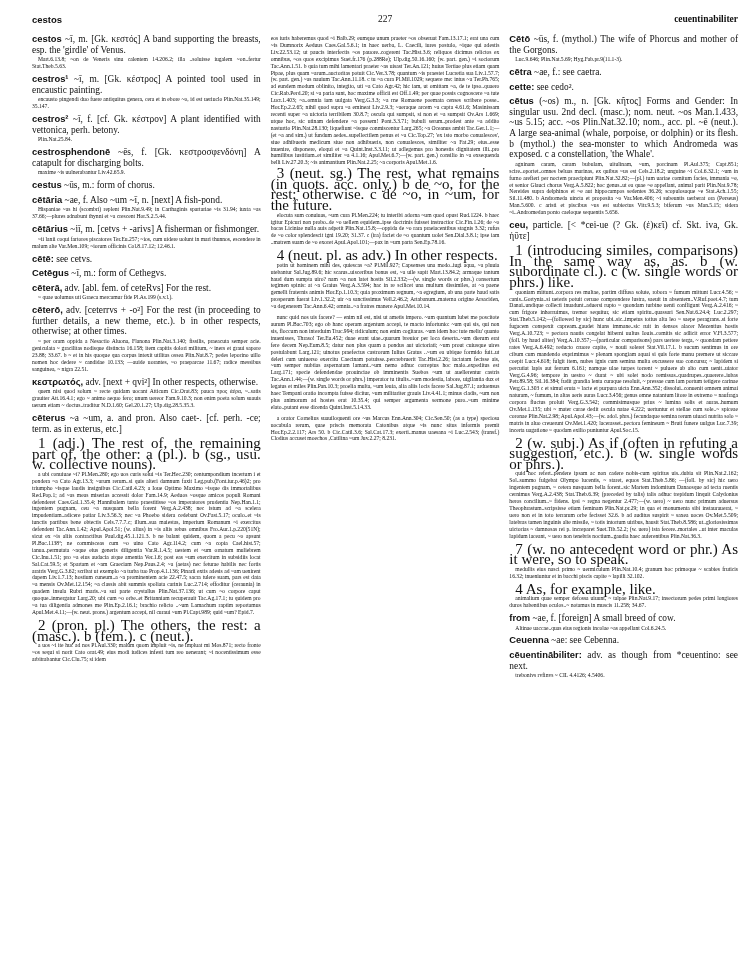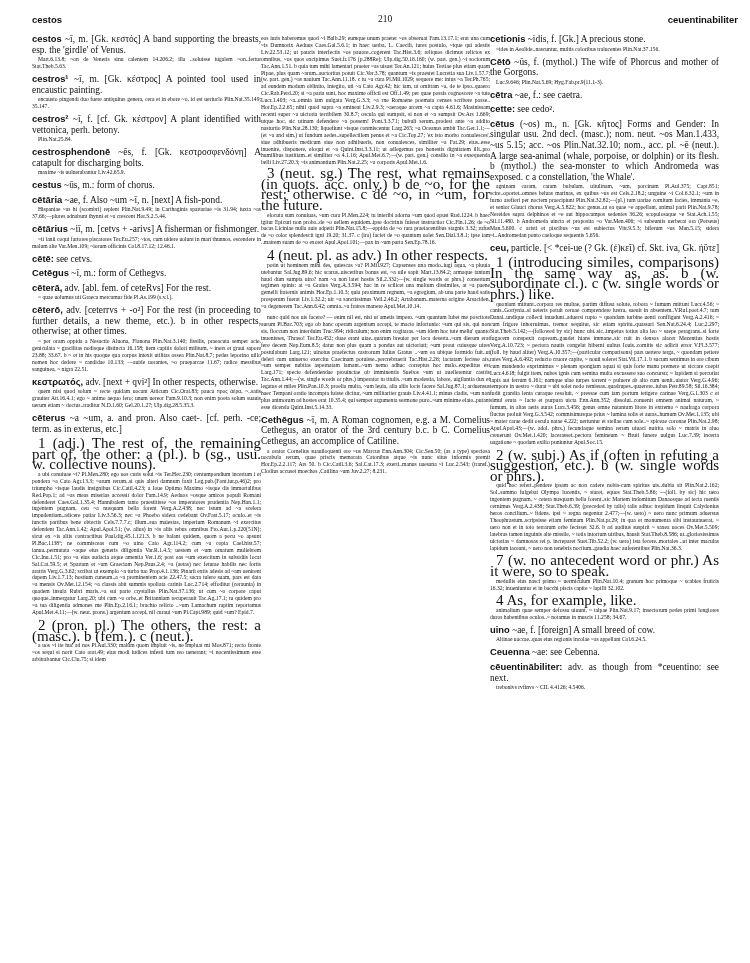--- a/index.html
+++ b/index.html
@@ -1,36 +1,36 @@
 <!DOCTYPE html>
 <html><head>
 <meta charset="utf-8">
 <style>
   html, body { margin: 0; padding: 0; background: #ffffff; }
   body { width: 750px; height: 963px; overflow: hidden; position: relative; color: #111; font-family: "Liberation Serif", "DejaVu Serif", serif; }
   .page { position: absolute; left: 24px; top: 14px; width: 706px; margin-left: 8px; }
   .running-head { position: relative; height: 20px; }
   .rh-left { position: absolute; left: 0; top: 0; font-family: "Liberation Sans", sans-serif; font-weight: bold; font-size: 9.5px; }
   .rh-center { position: absolute; left: 0; right: 0; top: 0; text-align: center; font-size: 9.5px; }
-  .rh-right { position: absolute; right: 0; top: 0; font-family: Liberation Sans, sans-serif; font-weight: bold; font-size: 9.5px; }
-  .columns { display: flex; }
+  .rh-right { position: absolute; right: 0; top: 0; font-family: Liberation Serif, serif; font-weight: bold; font-size: 9.5px; }
+  .columns { display: flex; gap: 10px; }
   .col { width: 229px; text-align: justify; hyphens: auto; }
   .entry { margin-bottom: 4px; }
   .def { font-size: 9.4px; line-height: 10.6px; }
   .hw { font-family: "Liberation Sans", sans-serif; font-weight: bold; }
   .quote { font-size: 5.6px; line-height: 6.9px; margin-top: 1px; text-indent: 6px; }
   .sense { font-size: 15px; line-height: 10.6px; text-indent: 6px; margin-top: 2px; }
 </style>
 </head>
 <body>
 
 <div class="page">
   <div class="running-head">
     <span class="rh-left">cestos</span>
-    <span class="rh-center">210</span>
+    <span class="rh-center">227</span>
     <span class="rh-right">ceuentinabiliter</span>
   </div>
 
   <div class="columns">
     <div class="col" id="col0">
         <div class="entry">
           <div class="def"><span class="hw">cestos</span> <span>~ī, m. [Gk. κεστός] A band supporting the breasts, esp. the 'girdle' of Venus.</span></div>
           <div class="quote">Mart.6.13.8; ~on de Veneris sinu calentem 14.206.2; illa ..soluisse iugalem ~on..fertur Stat.Theb.5.63.</div>
         </div>
         <div class="entry">
@@ -93,29 +93,24 @@
           <div class="quote">elocuta sum conuiuas, ~um cura Pl.Men.224; tu interibi adorna ~um quod opust Rud.1224. b haec igitur Epicuri non probo..de ~o uellem equidem..ipse doctrinis fuisset instructior Cic.Fin.1.26; de ~o bacas Liciniae nulla auis adpetit Plin.Nat.15.8;—oppida de ~o rara praeiacentibus stagnis 3.32; rufus de ~o color splendescit igni 19.20; 31.37. c (ira) faciet de ~o quantum uolet Sen.Dial.3.8.1; ipse iam ..matrem suam de ~o exoret Apul.Apol.101;—pax in ~um parta Sen.Ep.78.16.</div>
         </div>
         <div class="entry">
           <div class="sense">4 (neut. pl. as adv.) In other respects.</div>
           <div class="quote">potin ut hominem mihi des, quiescas ~a? Pl.Mil.927; Capsenses una modo..iugi aqua, ~a pluuia utebantur Sal.Jug.89.6; hic scarus..uisceribus bonus est, ~a uile sapit Mart.13.84.2; armaque tantum haud dum sumpta uiro? nam ~a non latet hostis Sil.2.332;—(w. single words or phrs.) consertum tegimen spinis: at ~a Graius Verg.A.3.594; hac in re scilicet una multum dissimiles, at ~a paene gemelli fraternis animis Hor.Ep.1.10.3; quia proximum regnum, ~a egregium, ab una parte haud satis prosperum fuerat Liv.1.32.2; uir ~a sanctissimus Vell.2.46.2; Artabanum..materna origine Arsaciden, ~a degenerem Tac.Ann.6.42; omnia..~a fratres manere Apul.Met.10.14.</div>
         </div>
         <div class="entry">
           <div class="quote">nunc quid nos uis facere? — enim nil est, nisi ut ametis impero. ~um quantum lubet me poscitote aurum Pl.Bac.703; ego ob hanc operam argentum accepi, te macto infortunio: ~um qui sis, qui non sis, floccum non interduim Truc.994; ridiculum; non enim cogitaras. ~um idem hoc tute meliu' quanto inuenisses, Thraso! Ter.Eu.452; duae erant uiae..quarum breuior per loca deserta..~um dierum erat fere decem Nep.Eum.8.5; datur non plus quam a pondus aut uictoriati; ~um prout cuiusque uires postulabunt Larg.121; uinotus praefectus castrorum Iulius Gratus ..~um ea ubique formido fuit..ut deleri cum uniuerso exercitu Caecinam potuisse..percrebruerit Tac.Hist.2.26; iactatam fecisse ais, ~um semper nubtias aspernatam lamant..~um nemo adhuc correptus hoc malo..expeditus est Larg.171; specie defendendae prouinciae ob imminentis Suebos ~um ut auellerentur castris Tac.Ann.1.44;—(w. single words or phrs.) imperator tu titulis..~um modestia, labore, uigilantia dux et legatus et miles Plin.Pan.10.3; proelia multa, ~um leuia, alia aliis locis facere Sal.Jug.87.1; arduensus haec Tempani oratio incompta fuisse dicitur, ~um militariter grauis Liv.4.41.1; minus cladis, ~um non plus animorum ad hostes erat 10.35.4; qui semper argumenta sermone puro..~um minime elato..putant esse dicenda Quint.Inst.5.14.33.</div>
         </div>
         <div class="entry">
-          <div class="def"><span class="hw">Cethēgus</span> <span>~ī, m. A Roman cognomen, e.g. a M. Cornelius Cethegus, an orator of the 3rd century b.c. b C. Cornelius Cethegus, an accomplice of Catiline.</span></div>
           <div class="quote">a orator Cornelius suauiloquenti ore ~us Marcus Enn.Ann.304; Cic.Sen.50; (as a type) speciosa uocabula rerum, quae priscis memorata Catonibus atque ~is nunc situs informis premit Hor.Ep.2.2.117; Ars 50. b Cic.Catil.3.6; Sal.Cat.17.3; exerti..manus uaesana ~i Luc.2.543; (transf.) Clodius accuset moechos ,Catilina ~um Juv.2.27; 8.231.</div>
         </div>
       </div>
     <div class="col" id="col2">
-        <div class="entry">
-          <div class="def"><span class="hw">cetionis</span> <span>~idis, f. [Gk.] A precious stone.</span></div>
-          <div class="quote">~ides in Aeolide..nascuntur, multis coloribus tralucentes Plin.Nat.37.156.</div>
-        </div>
         <div class="entry">
           <div class="def"><span class="hw">Cētō</span> <span>~ūs, f. (mythol.) The wife of Phorcus and mother of the Gorgons.</span></div>
           <div class="quote">Luc.9.646; Plin.Nat.5.69; Hyg.Fab.pr.9(11.1-3).</div>
         </div>
         <div class="entry">
           <div class="def"><span class="hw">cētra</span> <span>~ae, f.: see caetra.</span></div>
         </div>
         <div class="entry">
           <div class="def"><span class="hw">cette:</span> <span>see cedo².</span></div>
         </div>
@@ -136,21 +131,21 @@
         </div>
         <div class="entry">
           <div class="sense">7 (w. no antecedent word or phr.) As it were, so to speak.</div>
           <div class="quote">medullis eius nasci primo ~ uermiculum Plin.Nat.10.4; granum hoc primoque ~ scabies fruticis 16.32; inueniuntur et in bacchi piscis capite ~ lapilli 32.102.</div>
         </div>
         <div class="entry">
           <div class="sense">4 As, for example, like.</div>
           <div class="quote">animalium quae semper defossa uiuunt, ~ talpae Plin.Nat.9.17; insectorum pedes primi longiores duros habentibus oculos..~ notamus in muscis 11.258; 34.67.</div>
         </div>
         <div class="entry">
-          <div class="def"><span class="hw">uino</span> <span>~ae, f. [foreign] A small breed of cow.</span></div>
+          <div class="def"><span class="hw">from</span> <span>~ae, f. [foreign] A small breed of cow.</span></div>
           <div class="quote">Altinae uaccae..quas eius regionis incolae ~as appellant Col.6.24.5.</div>
         </div>
         <div class="entry">
           <div class="def"><span class="hw">Ceuenna</span> <span>~ae: see Cebenna.</span></div>
         </div>
         <div class="entry">
           <div class="def"><span class="hw">cēuentinābiliter:</span> <span>adv. as though from *ceuentino: see next.</span></div>
           <div class="quote">trebonivs rvfinvs ~ CIL 4.4126; 4.5406.</div>
         </div>
       </div>

